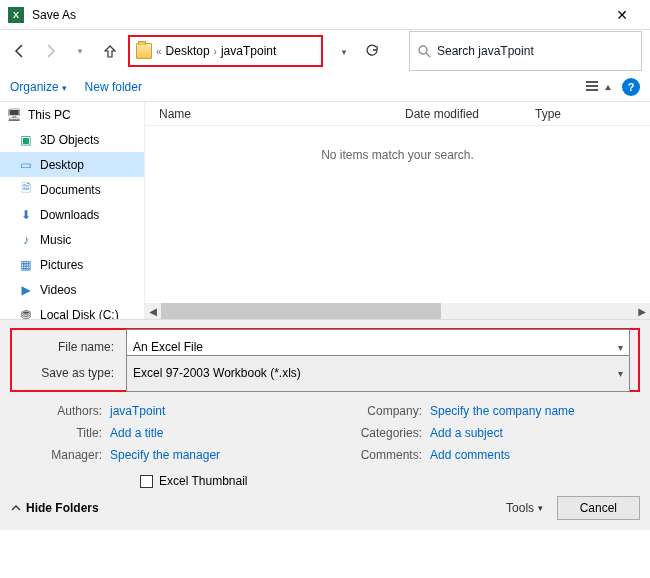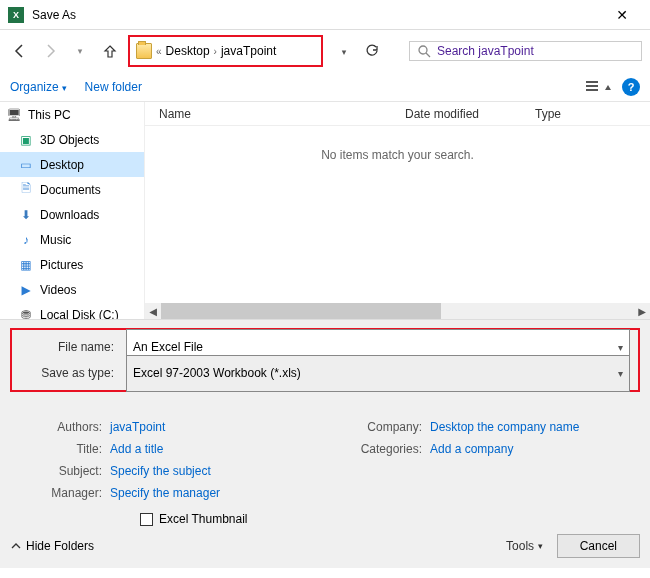--- a/index.html
+++ b/index.html
@@ -10,21 +10,21 @@
   .close-x { font-size:14px; cursor:pointer; width:40px; text-align:center; }
   .navrow { display:flex; align-items:center; height:42px; padding: 4px 8px; gap:6px; }
   .navbtn { width:24px; height:24px; display:flex; align-items:center; justify-content:center; color:#888; }
   .navbtn.enabled { color:#111; }
   .addrbox { border:2px solid #e81123; display:flex; align-items:center; height:32px; padding:0 6px; gap:4px; flex:0 0 195px; }
   .folder-icon { width:16px; height:16px; background:linear-gradient(#ffe9a6,#f5c451); border:1px solid #c9a13a; border-radius:1px; position:relative; }
   .folder-icon::before { content:""; position:absolute; top:-3px; left:1px; width:6px; height:3px; background:#f5c451; border:1px solid #c9a13a; border-bottom:none; border-radius:1px 1px 0 0; }
   .crumb-sep { color:#666; font-size:10px; }
   .dd { width:30px; text-align:center; color:#555; }
   .refresh { width:28px; text-align:center; }
-  .searchbox { border:1px solid #ccc; height:20px; display:flex; align-items:center; padding:0 8px; gap:6px; flex:1; margin-left:10px; color:#4c1d95; }
+  .searchbox { border:1px solid #ccc; height:40px; display:flex; align-items:center; padding:0 8px; gap:6px; flex:1; margin-left:10px; color:#0f172a; }
   .toolrow { display:flex; align-items:center; height:30px; padding:0 10px; border-bottom:1px solid #e5e5e5; gap:18px; }
   .link { color:#0066cc; cursor:pointer; }
   .toolrow .spacer { flex:1; }
   .viewicons { display:flex; gap:8px; align-items:center; color:#555; }
   .help { width:18px; height:18px; border-radius:50%; background:#0078d7; color:#fff; display:flex; align-items:center; justify-content:center; font-size:11px; font-weight:bold; }
   .midarea { display:flex; height:218px; border-bottom:1px solid #ddd; }
   .sidebar { width:145px; border-right:1px solid #eee; overflow:hidden; }
   .sidebar .item { display:flex; align-items:center; gap:6px; padding:4px 6px 4px 18px; height:25px; cursor:pointer; }
   .sidebar .item.l0 { padding-left:6px; }
   .sidebar .item.selected { background:#cde8ff; }
@@ -40,28 +40,28 @@
   .hscroll .lar, .hscroll .rar { width:16px; text-align:center; color:#555; font-size:10px; }
   .hscroll .track { flex:1; height:16px; background:#f0f0f0; position:relative; }
   .hscroll .thumb { position:absolute; left:0; top:0; height:16px; width:280px; background:#c9c9c9; }
   .bottom { background:#f0f0f0; padding:8px 10px 10px 10px; }
   .fields { border:2px solid #e81123; padding:4px 8px; }
   .frow { display:flex; align-items:center; height:26px; gap:6px; }
   .frow .lbl { width:100px; text-align:right; color:#333; padding-right:6px; }
   .frow .ctl { flex:1; background:#fff; border:1px solid #888; height:37px; display:flex; align-items:center; padding:0 6px; justify-content:space-between; }
   .frow .ctl .arrow { color:#555; font-size:10px; }
   .meta { display:flex; margin-top:8px; gap:10px; }
-  .metacol { flex:1;margin-top:16px; }
+  .metacol { flex:1; }
   .mrow { display:flex; align-items:center; height:22px; }
   .mrow .mlbl { width:100px; text-align:right; color:#555; padding-right:8px; }
   .mrow .mval { color:#0066cc; cursor:pointer; }
   .thumbrow { display:flex; align-items:center; gap:6px; margin:8px 0 8px 130px; }
   .chk { width:13px; height:13px; border:1px solid #333; background:#fff; }
   .footrow { display:flex; align-items:center; gap:14px; }
-  .footrow .hide { display:flex; align-items:center; gap:4px; }
+  .footrow .hide { display:flex; align-items:center; gap:4px;font-weight:bold; }
   .footrow .sp { flex:1; }
   .tools { color:#333; display:flex; align-items:center; gap:4px; }
   .btn { height:24px; border:1px solid #aaa; background:#e8e8e8; padding:0 22px; display:flex; align-items:center; cursor:pointer; }
   .savewrap { border:2px solid #e81123; padding:3px; }
   .savewrap .btn { border:1px solid #0078d7; background:#e5f1fb; }
   .caret { font-size:9px; }
   svg { display:block; }
 </style>
 </head>
 <body>
@@ -209,36 +209,36 @@
     <div class="metacol">
       <div class="mrow">
           <div class="mlbl">Authors:</div>
           <div class="mval">javaTpoint</div>
         </div>
       <div class="mrow">
           <div class="mlbl">Title:</div>
           <div class="mval">Add a title</div>
         </div>
       <div class="mrow">
-          <div class="mlbl">Subject:</div>
-          <div class="mval">Specify the subject</div>
-        </div>
-      <div class="mrow">
           <div class="mlbl">Manager:</div>
           <div class="mval">Specify the manager</div>
         </div>
     </div>
     <div class="metacol">
       <div class="mrow">
           <div class="mlbl">Company:</div>
-          <div class="mval">Desktop the company name</div>
+          <div class="mval">Specify the company name</div>
         </div>
       <div class="mrow">
           <div class="mlbl">Categories:</div>
-          <div class="mval">Add a company</div>
+          <div class="mval">Add a subject</div>
+        </div>
+      <div class="mrow">
+          <div class="mlbl">Comments:</div>
+          <div class="mval">Add comments</div>
         </div>
     </div>
   </div>
 
   <div class="thumbrow">
     <div class="chk"></div>
     <span>Excel Thumbnail</span>
   </div>
 
   <div class="footrow">

